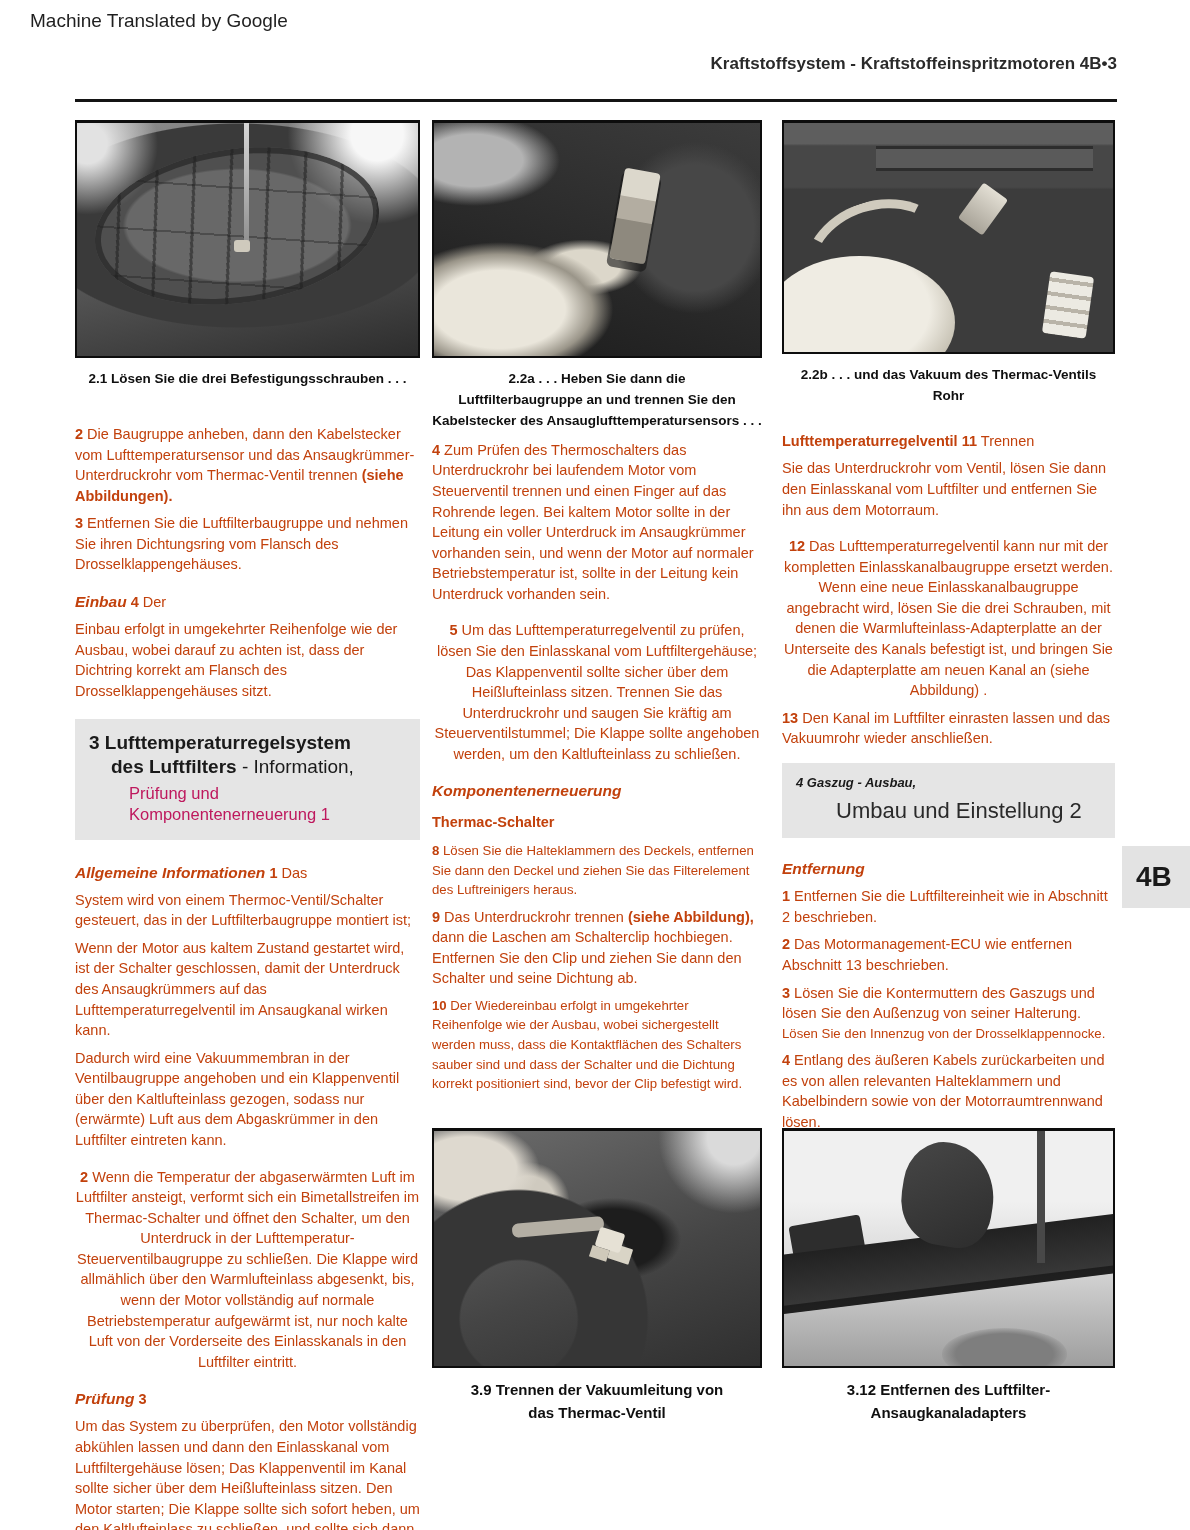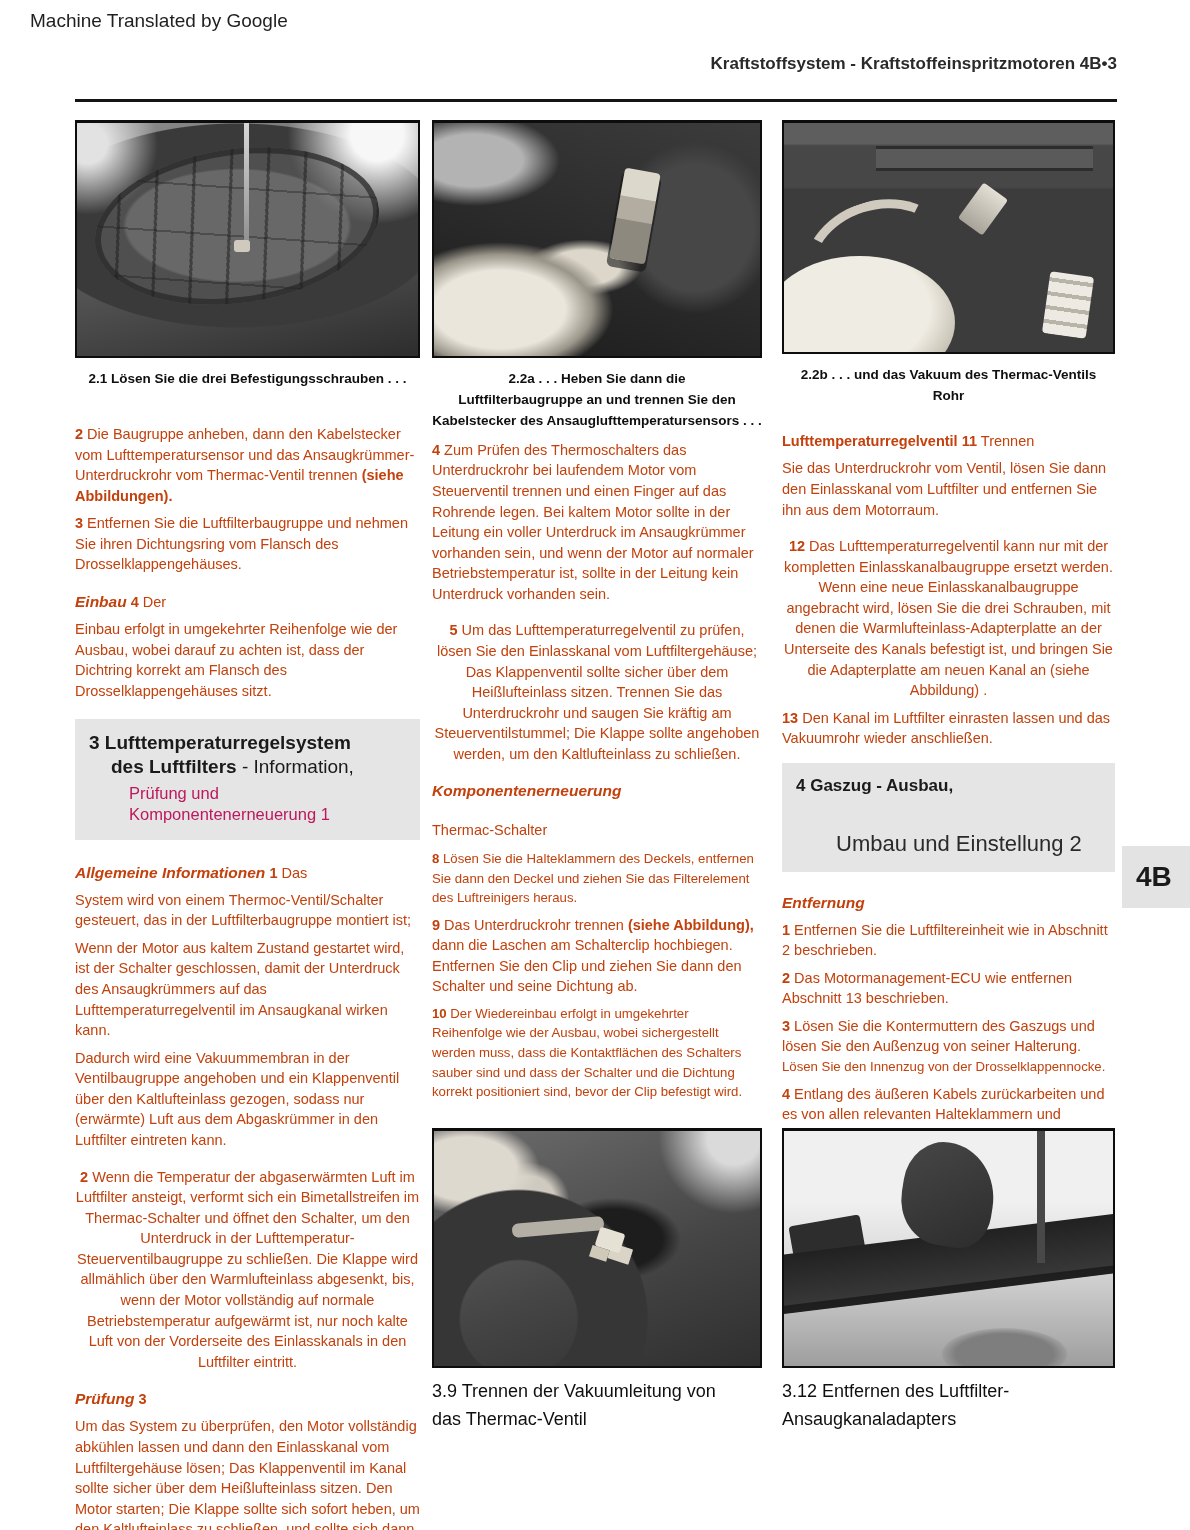--- a/index.html
+++ b/index.html
@@ -20,32 +20,32 @@
   #col3{left:782px;width:333px;}
   .photo{position:relative;overflow:hidden;border:2px solid #0d0d0d;border-top:3px solid #0d0d0d;
     box-sizing:border-box;background:#4a4a4a;}
   .ph-row1{height:238px;}
   .cap{font-weight:bold;font-size:13.5px;line-height:1.55;text-align:center;margin-top:11px;color:#0f0f0f;}
   .body p{font-size:14.5px;line-height:1.42;margin:0 0 7px;color:#c2410c;}
   .body p.small{font-size:13.2px;line-height:1.48;}
   .gap{margin-top:16px !important;text-align:center;}
   .hline{margin:16px 0 6px !important;}
   .hib{font-weight:bold;font-style:italic;font-size:15.5px;}
-  .hbig{font-weight:normal;font-size:19px;margin:18px 0 8px !important;}
+  .hbig{font-weight:bold;font-size:19px;margin:10px 0 8px !important;}
   b.n{font-weight:bold;}
   .graybox{background:#e5e5e5;padding:12px 24px 14px 14px;margin:18px 0 22px;}
   .graybox .l1{font-weight:bold;font-size:19px;line-height:1.25;}
   .graybox .l2{font-size:19px;line-height:1.25;padding-left:22px;}
   .graybox .l2 .bld{font-weight:bold;}
   .graybox .l3{font-size:16.5px;line-height:1.3;padding-left:40px;margin-top:4px;color:#be185d;}
-  .graybox4 .l1{font-size:17px;line-height:1.3;}
+  .graybox4 .l1{font-size:13px;line-height:1.3;font-style:italic;}
   .graybox4 .l1 .bld{font-weight:bold;}
-  .graybox4 .l2{font-size:22px;padding-left:40px;margin-top:33px;color:#2a2a2a;}
+  .graybox4 .l2{font-size:22px;padding-left:40px;margin-top:5px;color:#2a2a2a;}
   .abs-photo{position:absolute;width:330px;height:240px;}
-  .abs-cap{position:absolute;font-weight:normal;font-size:18px;line-height:1.55;color:#0f0f0f;}
+  .abs-cap{position:absolute;font-weight:bold;font-size:15px;line-height:1.55;text-align:center;color:#0f0f0f;}
   
   .shape{position:absolute;}
   #photo21{background-color:#565656;background-image:
     radial-gradient(circle at 88% 5%, #f7f7f7 0 7%, rgba(247,247,247,0) 24%),
     radial-gradient(circle at 3% 9%, #e2e2e2 0 5%, rgba(226,226,226,0) 18%),
     radial-gradient(ellipse 60% 44% at 47% 44%, #717171 0 54%, #3a3a3a 56% 99%, rgba(0,0,0,0) 100%),
     linear-gradient(168deg,#8e8e8e 0%,#606060 42%,#2d2d2d 100%);}
   .lid{left:5%;top:11%;width:84%;height:66%;border-radius:50%;transform:rotate(-8deg);
     background-color:rgba(96,96,96,.55);
     background-image:repeating-linear-gradient(100deg, rgba(0,0,0,0) 0 34px, rgba(25,25,25,.5) 34px 37px),

